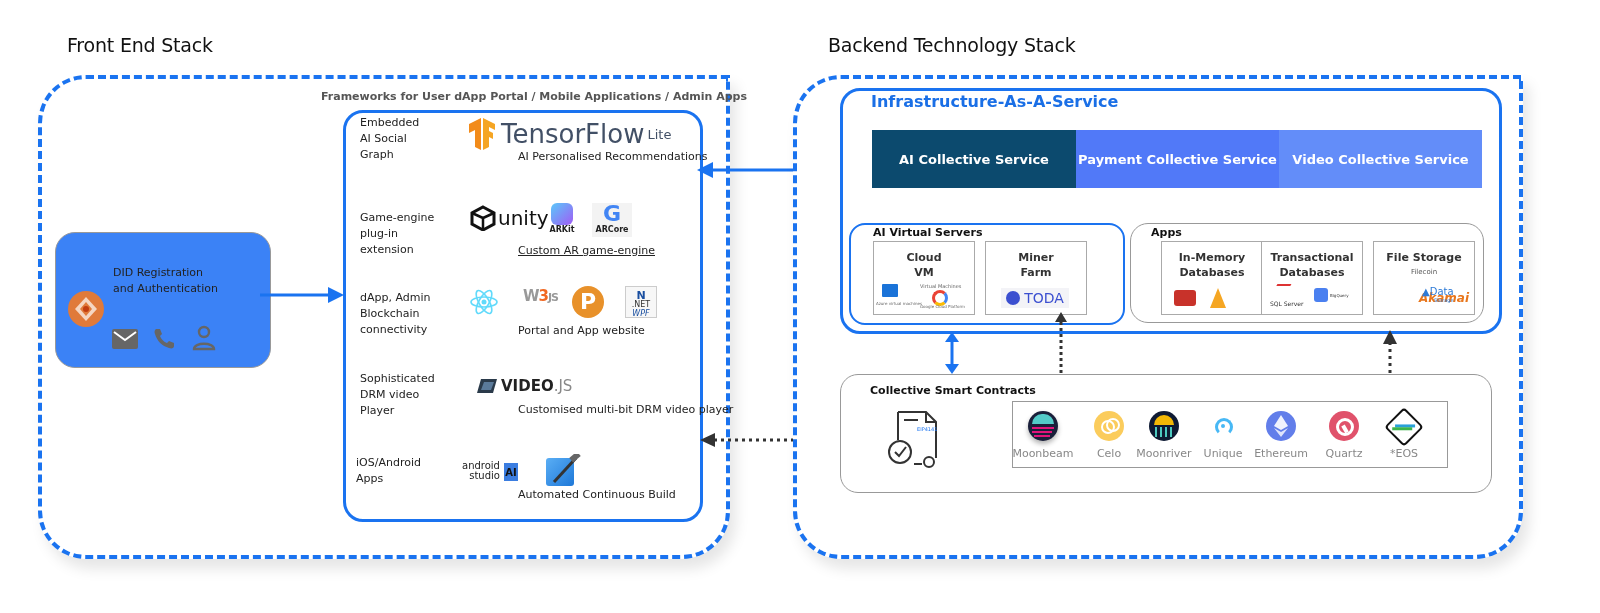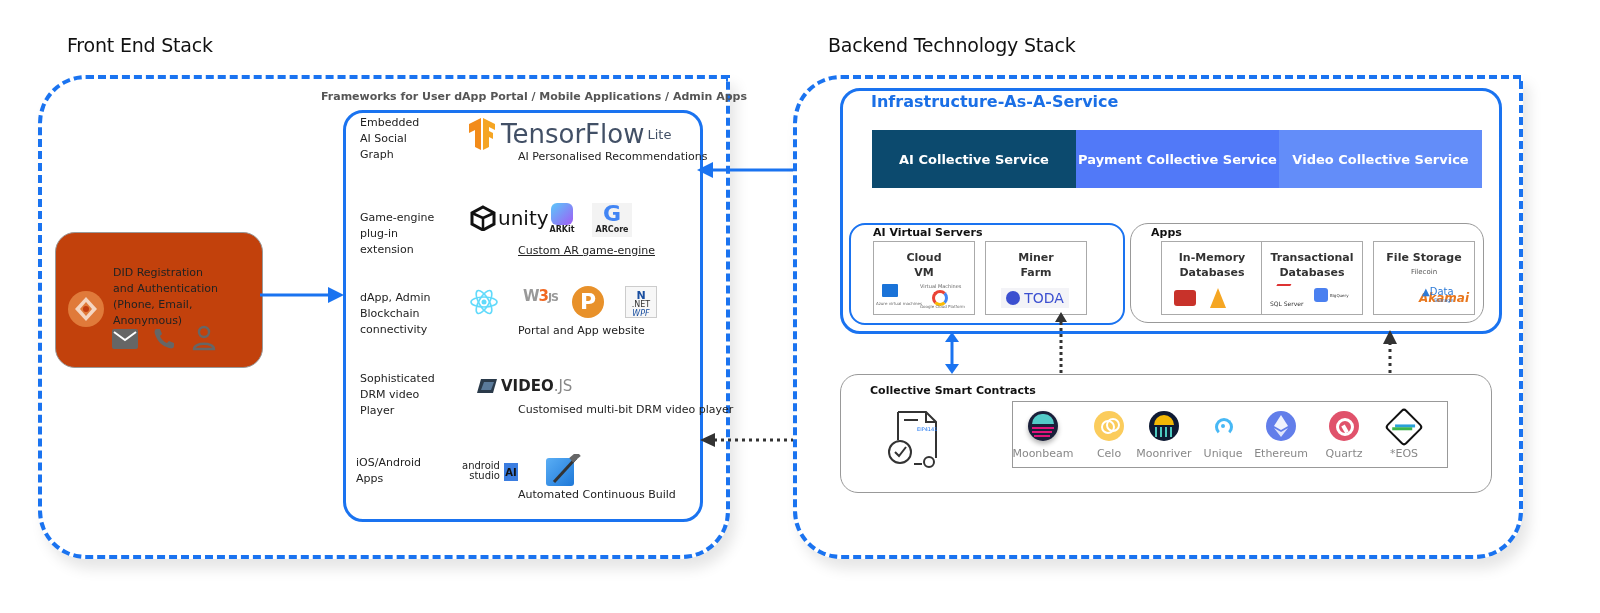--- a/index.html
+++ b/index.html
@@ -5,21 +5,21 @@
   html, body { margin:0; padding:0; background:#ffffff; }
   body { width:1600px; height:613px; position:relative; overflow:hidden;
          font-family:"DejaVu Sans", "Liberation Sans", sans-serif; color:#222; }
   .abs { position:absolute; }
   .section-title { font-size:19px; color:#111; font-weight:400; letter-spacing:-0.2px; }
   .outer-dashed { border:4px dashed #1a73f0; border-radius:48px; box-shadow: 6px 10px 14px rgba(0,0,0,0.10); background:#fff; }
   .frameworks-caption { font-size:11px; font-weight:bold; color:#555; }
   .fw-box { border:3px solid #1a73f0; border-radius:20px; background:#fff; }
   .row-label { font-size:11px; line-height:16px; color:#222; }
   .row-desc { font-size:11px; color:#222; white-space:nowrap;margin-left:27px; }
-  .did-box { border:1px solid #999; border-radius:20px; background:#c2410c; }
+  .did-box { border:1px solid #999; border-radius:20px; background:#3b82f6;padding-left:8px; }
   .did-text { font-size:11px; line-height:16px; color:#222; }
   .iaas-box { border:3px solid #1a73f0; border-radius:20px; background:#fff; }
   .iaas-title { font-size:16px; font-weight:bold; color:#1a6fe6; }
   .svc { display:flex; align-items:center; justify-content:center; color:#fff; font-weight:bold; font-size:13px; }
   .sub-box { border:2px solid #1a73f0; border-radius:16px; background:#fff; }
   .grey-box { border:1px solid #999; border-radius:18px; background:#fff; }
   .sub-title { font-size:11px; font-weight:bold; color:#111;text-align:center; }
   .card { border:1px solid #aaa; background:#fff; text-align:center; }
   .card-title { font-size:11px; font-weight:bold; color:#333; line-height:15px; margin-top:8px; }
   .tiny { font-size:6px; color:#666; }
@@ -41,21 +41,20 @@
   <div class="abs" style="left:12px; top:58px; width:36px; height:36px; border-radius:50%; background:#e07a3a;">
     <svg width="36" height="36" viewBox="0 0 36 36">
       <path d="M18 6 L29 18 L18 30 L7 18 Z" fill="#f5d6c2"></path>
       <path d="M18 11 L24 18 L18 25 L12 18 Z" fill="#e07a3a"></path>
       <circle cx="18" cy="18" r="3" fill="#c23d10"></circle>
     </svg>
   </div>
   <div class="abs did-text" style="left:57px; top:32px;">
     <div>DID Registration</div>
     <div>and Authentication</div>
-    <div>(Phone, Email, Anonymous)</div>
   </div>
   <div class="abs" style="left:56px; top:96px;">
     <svg width="26" height="20" viewBox="0 0 26 20">
         <rect x="0" y="0" width="26" height="20" rx="2" fill="#666"></rect>
         <path d="M2 3 L13 11 L24 3" stroke="#fff" stroke-width="2" fill="none"></path>
       </svg>
   </div>
   <div class="abs" style="left:96px; top:94px;">
     <svg width="24" height="24" viewBox="0 0 24 24">
         <path d="M5 2 C3 2 2 4 3 7 C5 14 10 19 17 21 C20 22 22 21 22 19 L22 16 L17 14 L15 16 C12 15 9 12 8 9 L10 7 L8 2 Z" fill="#666"></path>

